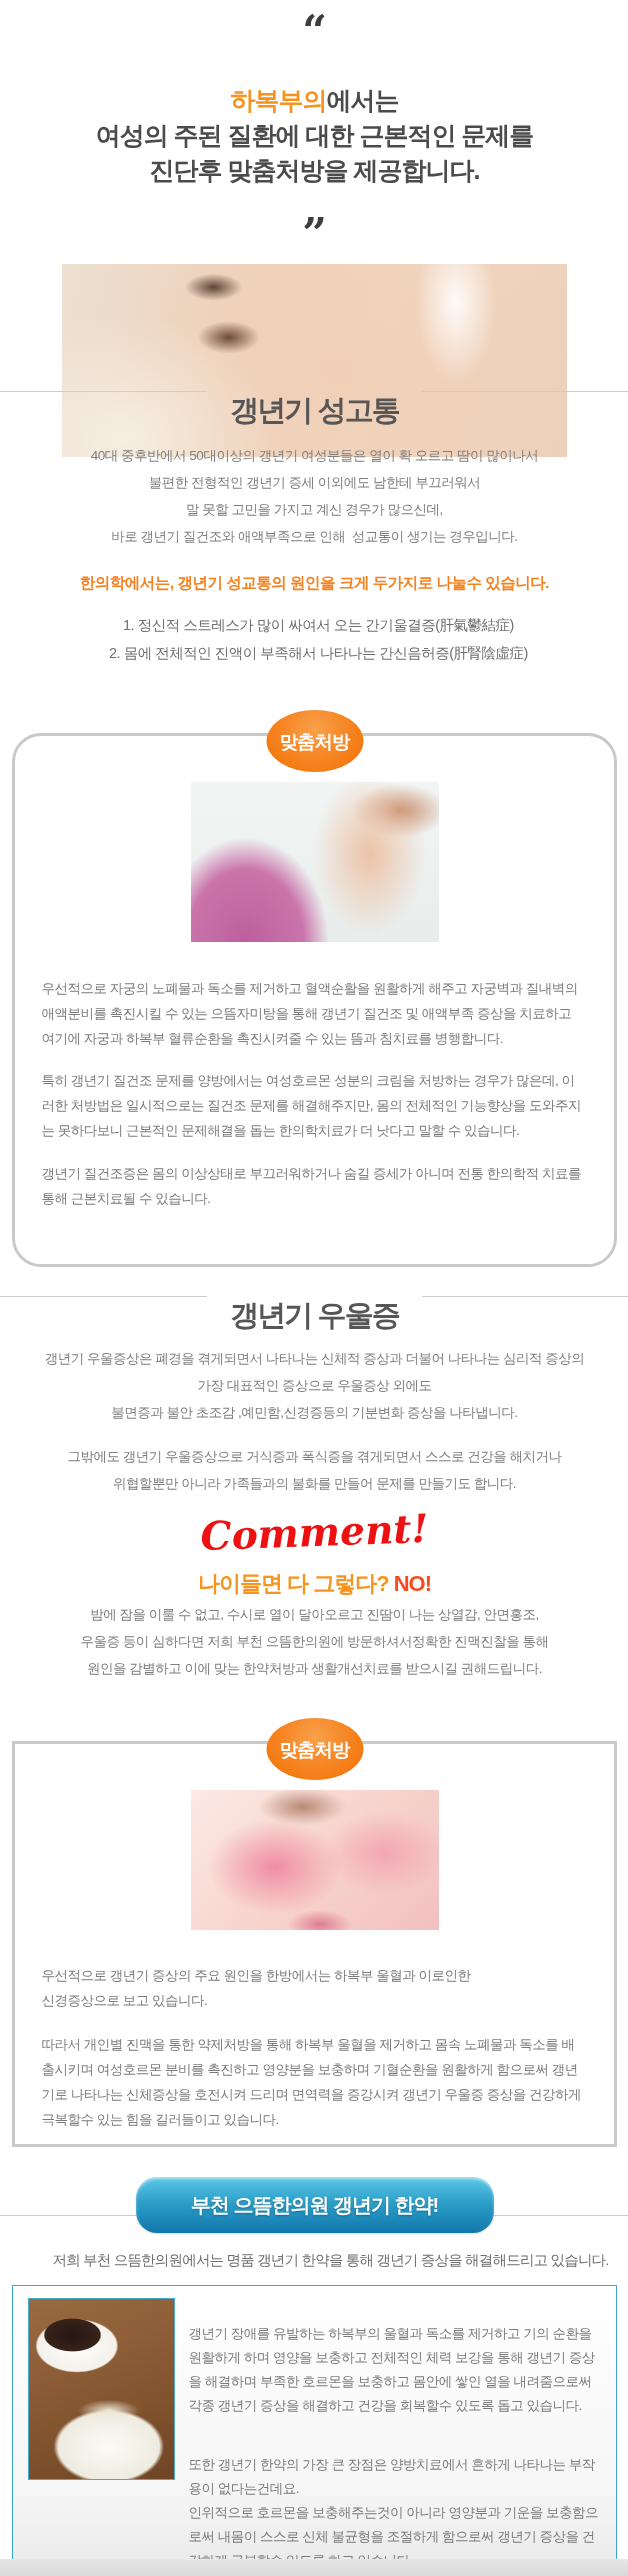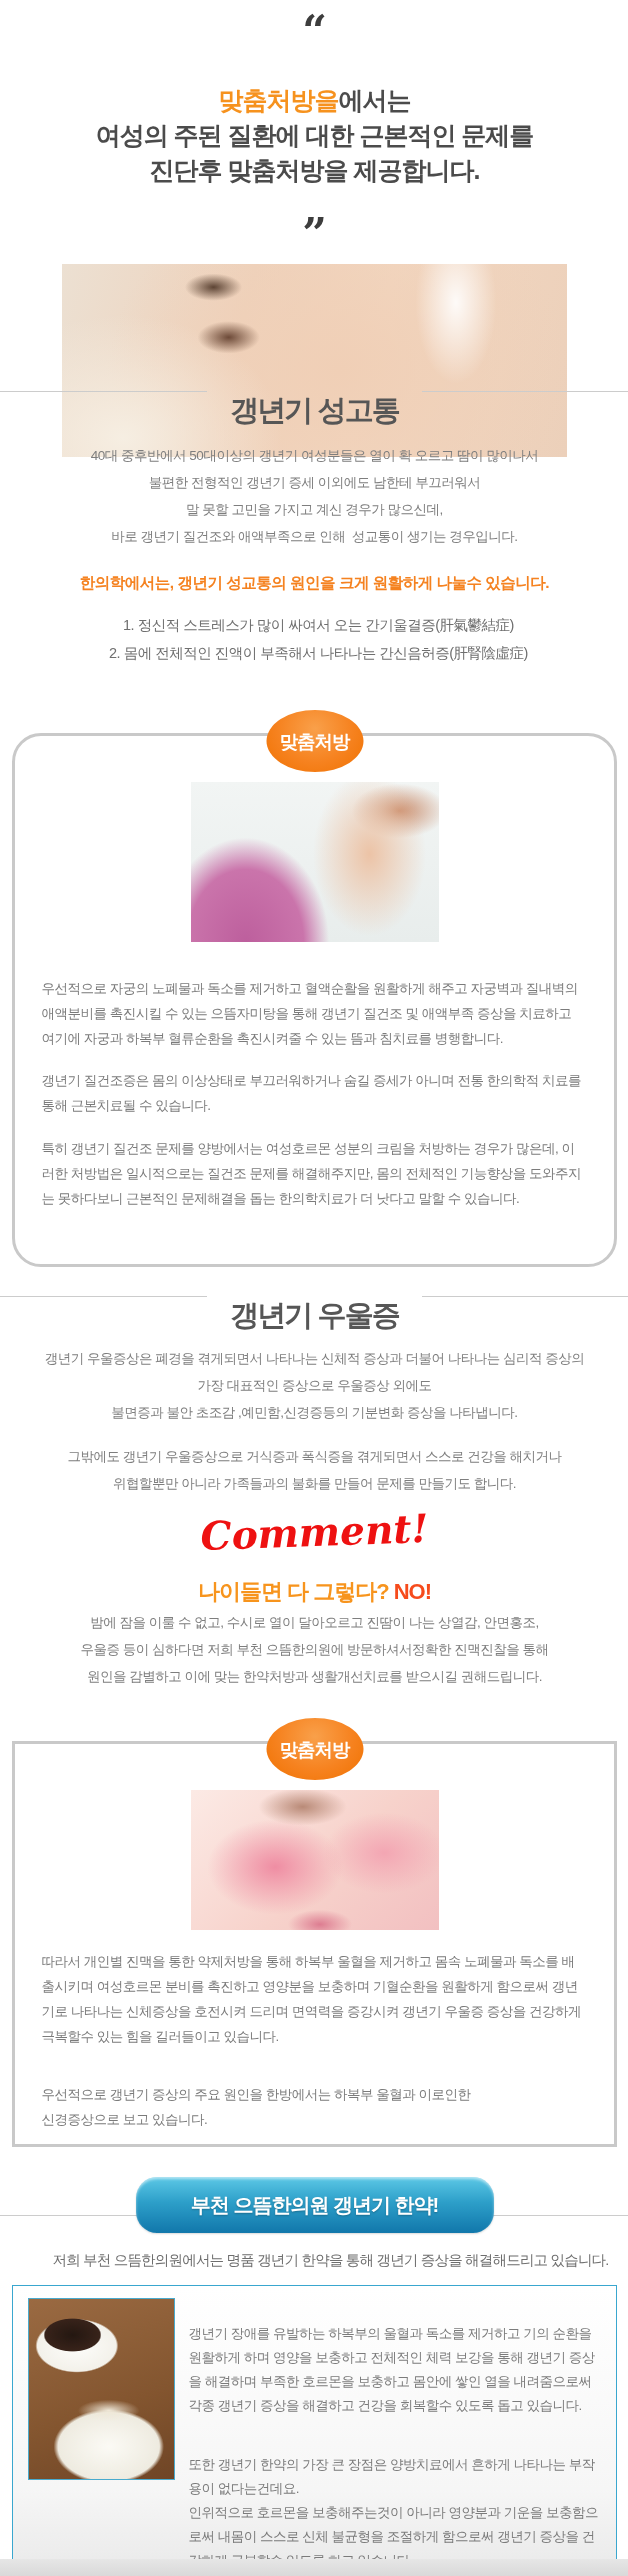--- a/index.html
+++ b/index.html
@@ -63,21 +63,21 @@
     display:flex;align-items:center;justify-content:center;z-index:2;}
   .tbox{position:relative;margin:31px 11.6px 0;border:3.9px solid #c9c9c9;background:#fff;overflow:hidden;
     padding:46px 27px 0;box-sizing:border-box;}
   .tbox .box-para{text-align:left;font-size:13.5px;line-height:25px;color:#7b7b7b;letter-spacing:-0.5px;white-space:pre-line;}
   #box1{height:534px;border-radius:29px;}
   #box2{height:406px;}
 
   
   .comment-script{margin-top:9.7px;text-align:center;font-family:"DejaVu Serif","Liberation Serif",serif;
     font-style:italic;font-weight:bold;color:#ee1111;font-size:39px;line-height:50px;transform:rotate(-2deg);}
-  .subhead{margin-top:20px;text-align:center;font-size:22px;font-weight:bold;line-height:29px;letter-spacing:-1px;}
+  .subhead{margin-top:12px;text-align:center;font-size:22px;font-weight:bold;line-height:29px;letter-spacing:-1px;}
   .subhead .sub-orange{color:#f7941d;}
   .subhead .sub-red{color:#f64b1c;}
 
   
   .banner-row{position:relative;height:58px;}
   .banner-row::before{content:"";position:absolute;left:0;right:0;top:38px;height:1px;background:#cccccc;}
   .pill{position:relative;z-index:1;width:358px;height:56px;margin:19.3px auto 0;border-radius:21px;
     background:linear-gradient(180deg,#5cc8e6 0%,#2d9fc9 45%,#1177ab 100%);
     box-shadow:inset 0 1.9px 2.9px rgba(255,255,255,.55), 0 1px 1.9px rgba(0,0,0,.15);
     display:flex;align-items:center;justify-content:center;
@@ -94,50 +94,50 @@
     background:linear-gradient(180deg,#e6e6e6 0%,#d9d9d9 100%);}
 </style>
 </head>
 <body>
 
 <div id="page">
 
   <div class="grp" style="top:0;">
     <span class="quote-mark quote-open">“</span>
     <div class="intro-heading">
-      <span class="brand">맞춤처방을</span><span>에서는</span>
+      <span class="brand">하복부의</span><span>에서는</span>
       <span style="display:block;">여성의 주된 질환에 대한 근본적인 문제를
 진단후 맞춤처방을 제공합니다.</span>
     </div>
     <span class="quote-mark quote-close">”</span>
     <div class="hero-photo"></div>
   </div>
 
   <div class="grp" style="top:391px;">
     <div class="sec-head">
       <span class="hline"></span>
       <span class="sec-title">갱년기 성고통</span>
       <span class="hline"></span>
     </div>
     <div class="para" style="margin-top:15.5px;">40대 중후반에서 50대이상의 갱년기 여성분들은 열이 확 오르고 땀이 많이나서
 불편한 전형적인 갱년기 증세 이외에도 남한테 부끄러워서
 말 못할 고민을 가지고 계신 경우가 많으신데,
 바로 갱년기 질건조와 애액부족으로 인해  성교통이 생기는 경우입니다.</div>
-    <div class="para-highlight" style="margin-top:21px;">한의학에서는, 갱년기 성교통의 원인을 크게 원활하게 나눌수 있습니다.</div>
+    <div class="para-highlight" style="margin-top:21px;">한의학에서는, 갱년기 성교통의 원인을 크게 두가지로 나눌수 있습니다.</div>
     <div class="para-list" style="margin-top:17.4px;">1. 정신적 스트레스가 많이 싸여서 오는 간기울결증(肝氣鬱結症)
 2. 몸에 전체적인 진액이 부족해서 나타나는 간신음허증(肝腎陰虛症)</div>
   </div>
 
   <div class="grp" style="top:702px;">
     <div class="badge">맞춤처방</div>
     <div class="tbox" id="box1">
       <div class="pink-photo"></div>
       <div class="box-para" style="margin-top:34px;">우선적으로 자궁의 노폐물과 독소를 제거하고 혈액순활을 원활하게 해주고 자궁벽과 질내벽의 애액분비를 촉진시킬 수 있는 으뜸자미탕을 통해 갱년기 질건조 및 애액부족 증상을 치료하고 여기에 자궁과 하복부 혈류순환을 촉진시켜줄 수 있는 뜸과 침치료를 병행합니다.</div>
+      <div class="box-para" style="margin-top:17.4px;">특히 갱년기 질건조 문제를 양방에서는 여성호르몬 성분의 크림을 처방하는 경우가 많은데, 이러한 처방법은 일시적으로는 질건조 문제를 해결해주지만, 몸의 전체적인 기능향상을 도와주지는 못하다보니 근본적인 문제해결을 돕는 한의학치료가 더 낫다고 말할 수 있습니다.</div>
       <div class="box-para" style="margin-top:17.4px;">갱년기 질건조증은 몸의 이상상태로 부끄러워하거나 숨길 증세가 아니며 전통 한의학적 치료를 통해 근본치료될 수 있습니다.</div>
-      <div class="box-para" style="margin-top:17.4px;">특히 갱년기 질건조 문제를 양방에서는 여성호르몬 성분의 크림을 처방하는 경우가 많은데, 이러한 처방법은 일시적으로는 질건조 문제를 해결해주지만, 몸의 전체적인 기능향상을 도와주지는 못하다보니 근본적인 문제해결을 돕는 한의학치료가 더 낫다고 말할 수 있습니다.</div>
     </div>
   </div>
 
   <div class="grp" style="top:1296px;">
     <div class="sec-head">
       <span class="hline"></span>
       <span class="sec-title">갱년기 우울증</span>
       <span class="hline"></span>
     </div>
     <div class="para" style="margin-top:13.5px;">갱년기 우울증상은 폐경을 겪게되면서 나타나는 신체적 증상과 더불어 나타나는 심리적 증상의
@@ -151,23 +151,23 @@
     </div>
     <div class="para" style="margin-top:3.9px;">밤에 잠을 이룰 수 없고, 수시로 열이 달아오르고 진땀이 나는 상열감, 안면홍조,
 우울증 등이 심하다면 저희 부천 으뜸한의원에 방문하셔서정확한 진맥진찰을 통해
 원인을 감별하고 이에 맞는 한약처방과 생활개선치료를 받으시길 권해드립니다.</div>
   </div>
 
   <div class="grp" style="top:1710px;">
     <div class="badge">맞춤처방</div>
     <div class="tbox" id="box2">
       <div class="face-photo"></div>
-      <div class="box-para" style="margin-top:19.3px;">따라서 개인별 진맥을 통한 약제처방을 통해 하복부 울혈을 제거하고 몸속 노폐물과 독소를 배출시키며 여성호르몬 분비를 촉진하고 영양분을 보충하며 기혈순환을 원활하게 함으로써 갱년기로 나타나는 신체증상을 호전시켜 드리며 면역력을 증강시켜 갱년기 우울증 증상을 건강하게 극복할수 있는 힘을 길러들이고 있습니다.</div>
       <div class="box-para" style="margin-top:33px;">우선적으로 갱년기 증상의 주요 원인을 한방에서는 하복부 울혈과 이로인한
 신경증상으로 보고 있습니다.</div>
+      <div class="box-para" style="margin-top:19.3px;">따라서 개인별 진맥을 통한 약제처방을 통해 하복부 울혈을 제거하고 몸속 노폐물과 독소를 배출시키며 여성호르몬 분비를 촉진하고 영양분을 보충하며 기혈순환을 원활하게 함으로써 갱년기로 나타나는 신체증상을 호전시켜 드리며 면역력을 증강시켜 갱년기 우울증 증상을 건강하게 극복할수 있는 힘을 길러들이고 있습니다.</div>
     </div>
   </div>
 
   <div class="grp" style="top:2158px;">
     <div class="banner-row">
       <div class="pill">부천 으뜸한의원 갱년기 한약!</div>
     </div>
     <div class="herbal-intro">저희 부천 으뜸한의원에서는 명품 갱년기 한약을 통해 갱년기 증상을 해결해드리고 있습니다.</div>
     <div class="herbal-box">
       <div class="herb-photo"></div>

